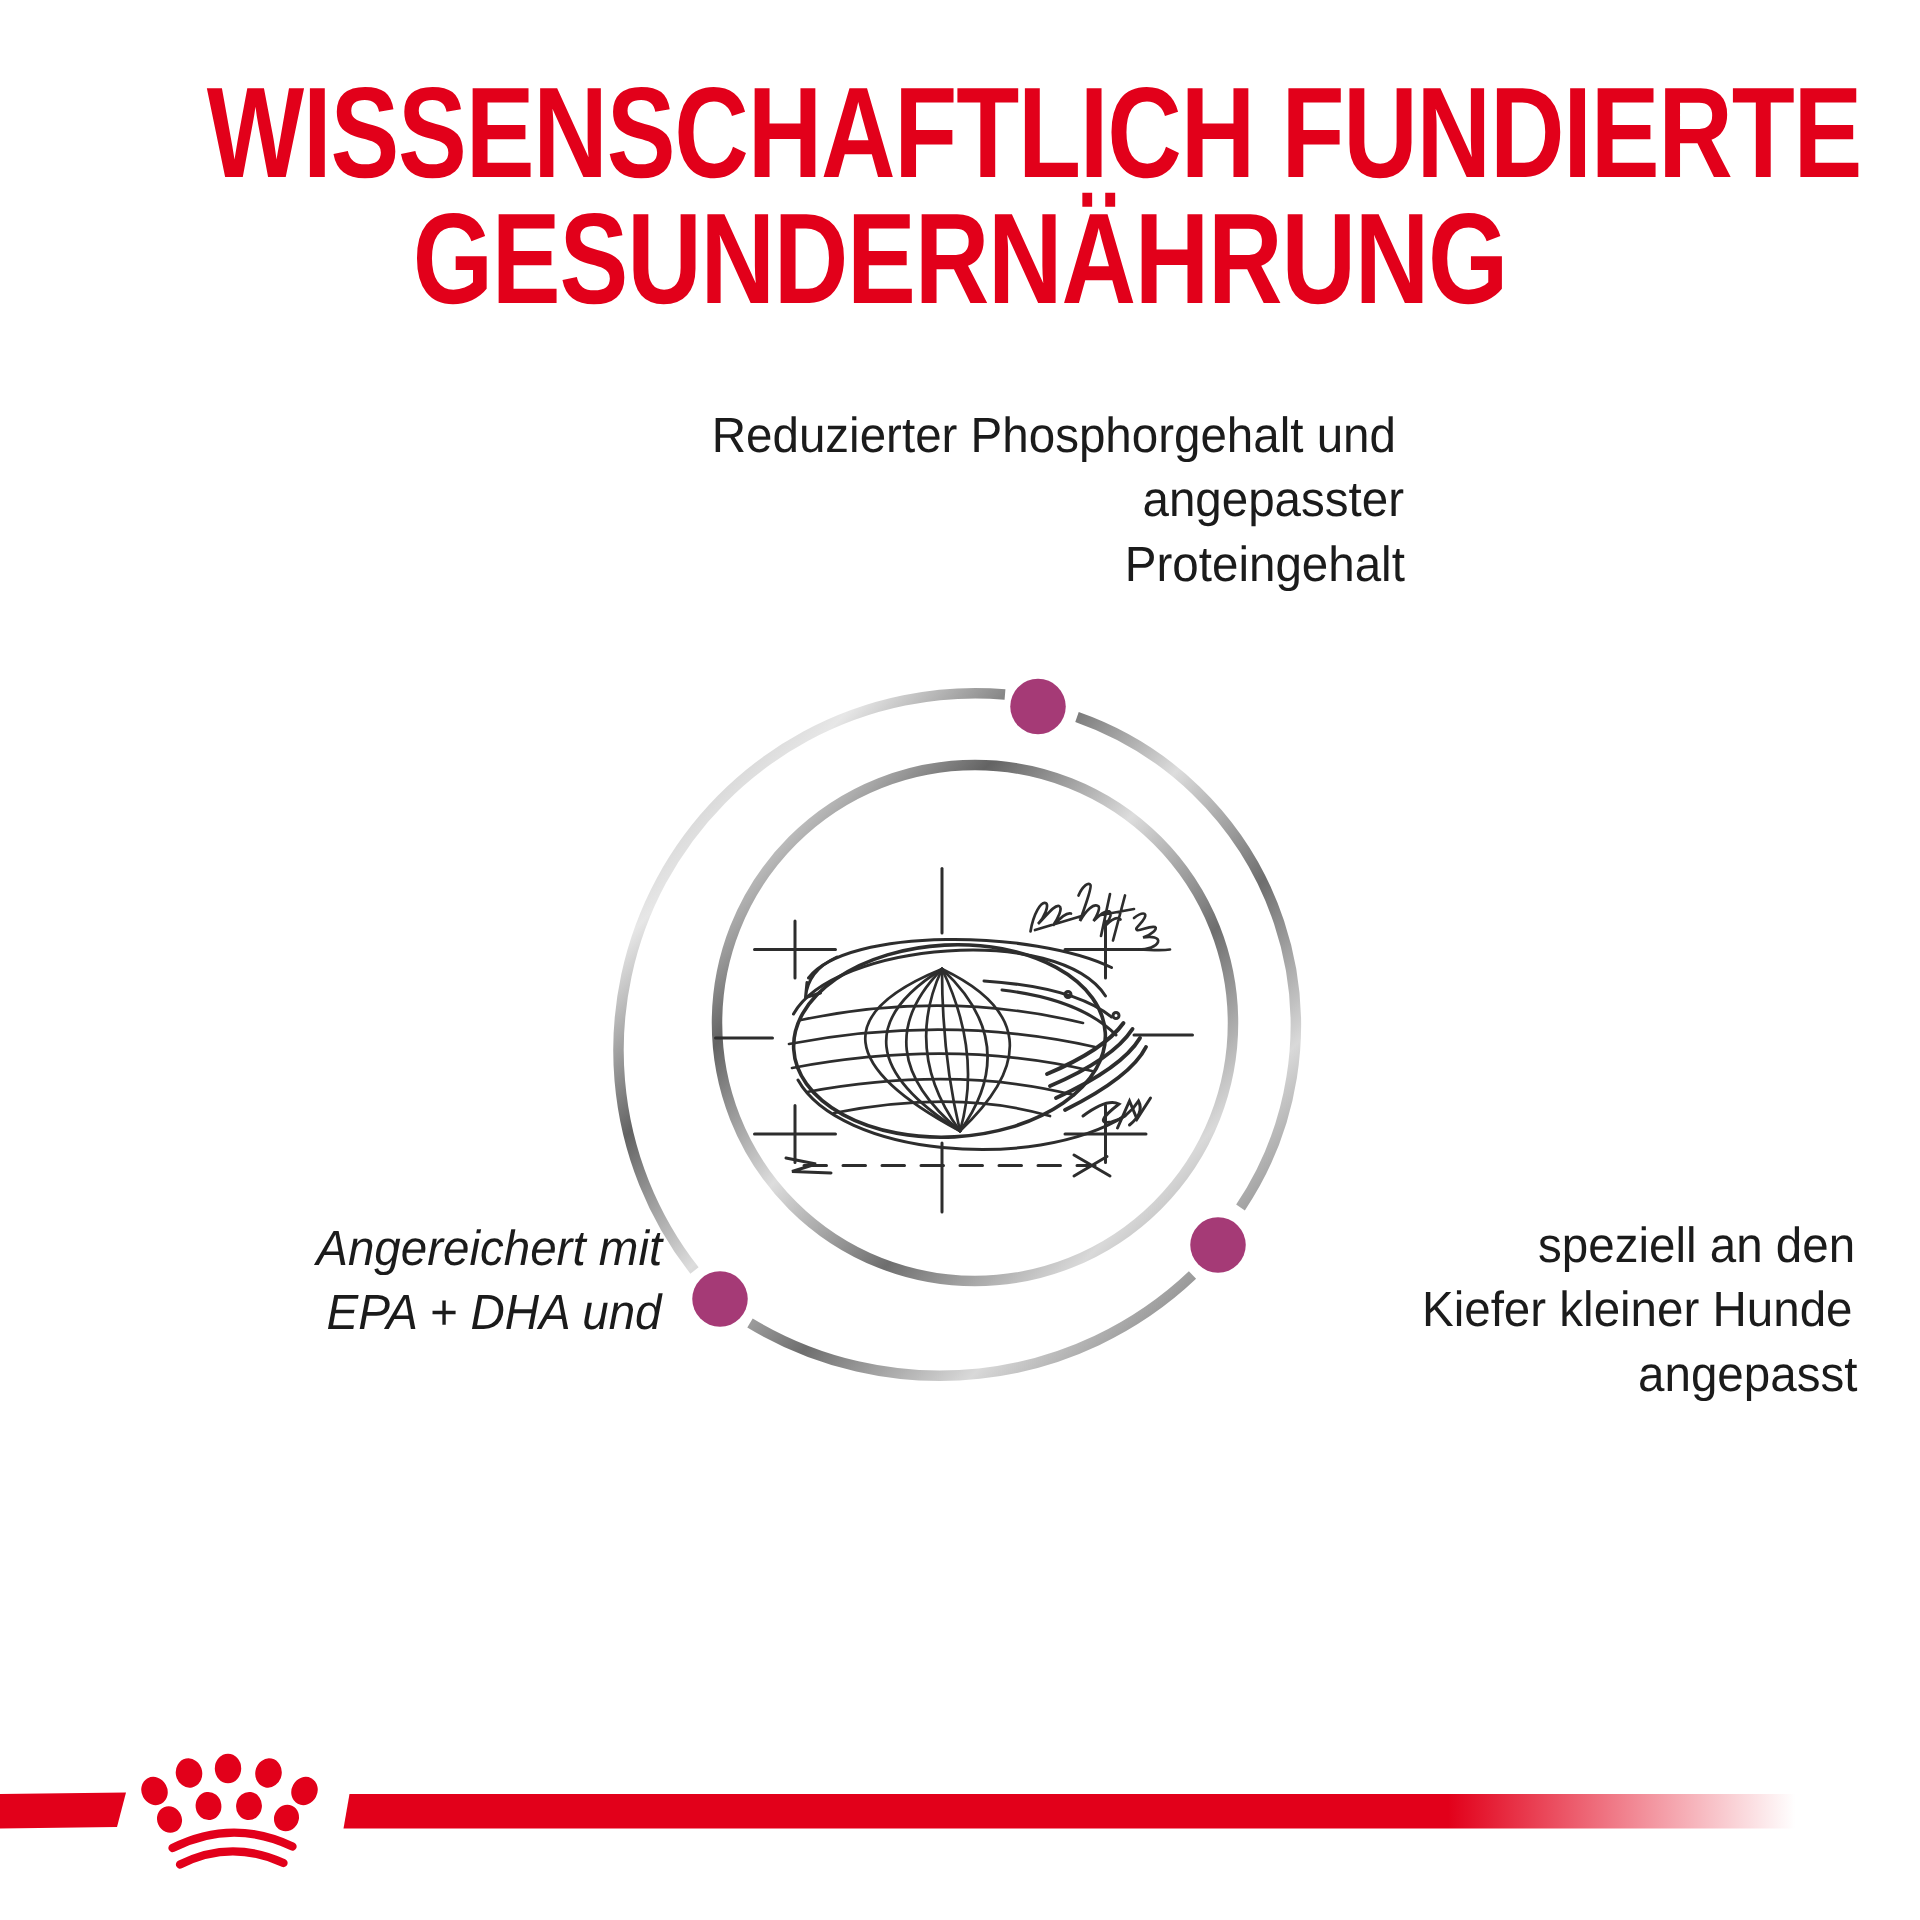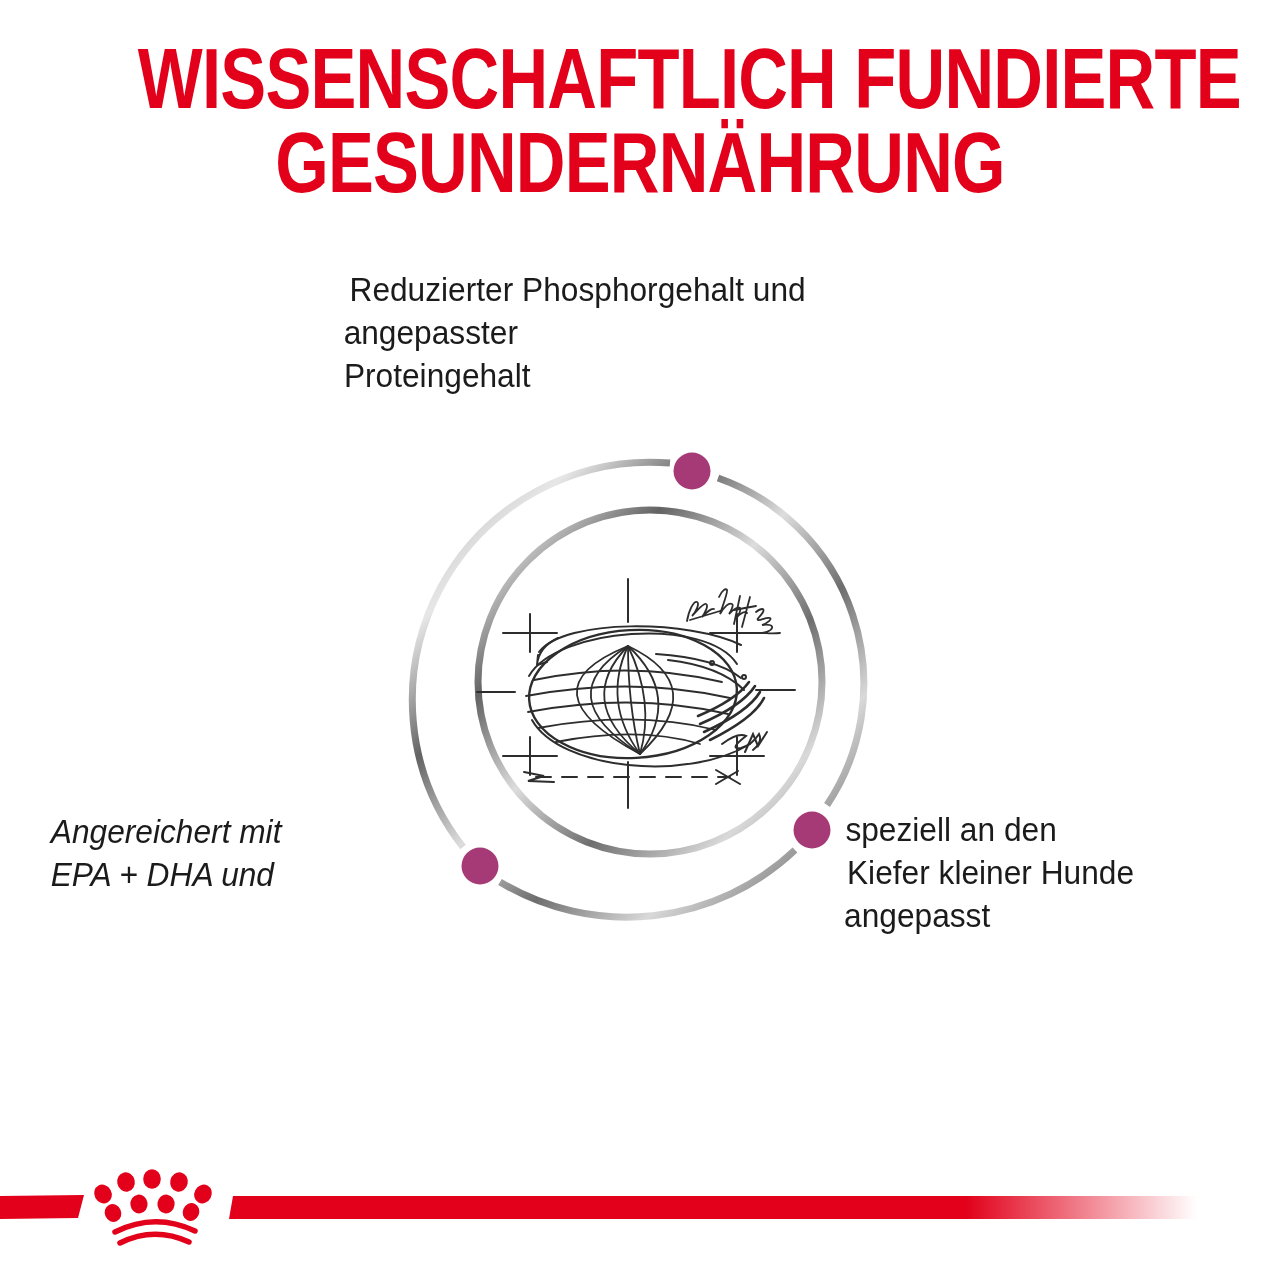--- a/index.html
+++ b/index.html
@@ -3,28 +3,28 @@
 <meta charset="utf-8">
 <style>
   html,body { margin:0; padding:0; background:#ffffff; }
   .frame {
     position:relative; width:1280px; height:1280px; overflow:hidden;
     background:#ffffff; font-family:"Liberation Sans", sans-serif;
     -webkit-font-smoothing:antialiased;
   }
   
   .headline {
-    position:absolute; top:36px; left:0; width:1136px; text-align:center;
+    position:absolute; top:47px; left:0; width:1136px; text-align:center;
     color:#e2001a; font-weight:700; font-size:86px; line-height:84px;
   }
   .hl-line { width:1280px; text-align:center; }
   .hl-line > span { display:inline-block; transform:scaleX(0.8); white-space:nowrap; letter-spacing:-1px; }
   
   .benefit {
-    position:absolute; text-align:left; color:#1b1b1b;
+    position:absolute; text-align:right; color:#1b1b1b;
     font-size:33px; line-height:43px; font-weight:400;
   }
   .benefit > div > span { display:inline-block; transform:scaleX(0.96); white-space:nowrap; }
   .benefit-top   { top:268px; left:340px; width:600px; }
   .benefit-left  { top:810px; left:46px;  width:400px;font-style:italic; }
   .benefit-right { top:808px; left:841px; width:400px; }
   
   .diagram-svg { position:absolute; left:390px; top:425px; width:520px; height:515px; }
   .footer-svg  { position:absolute; left:0; top:1160px; width:1280px; height:120px; }
 </style>

